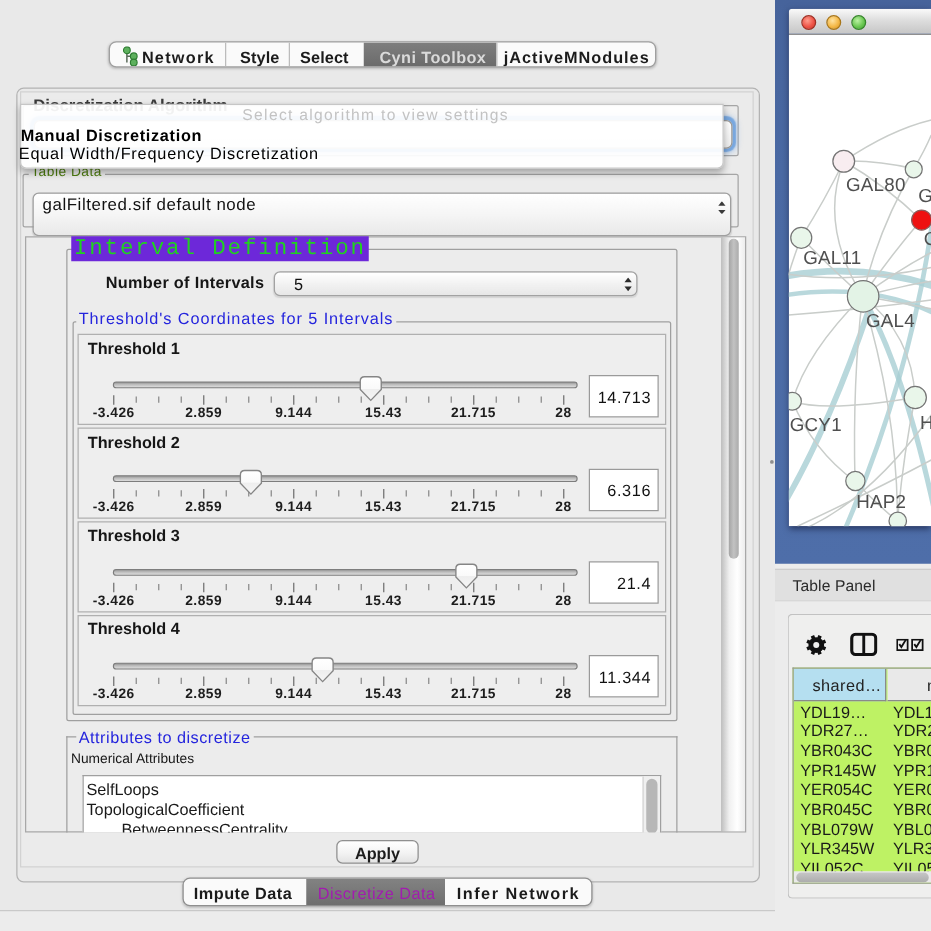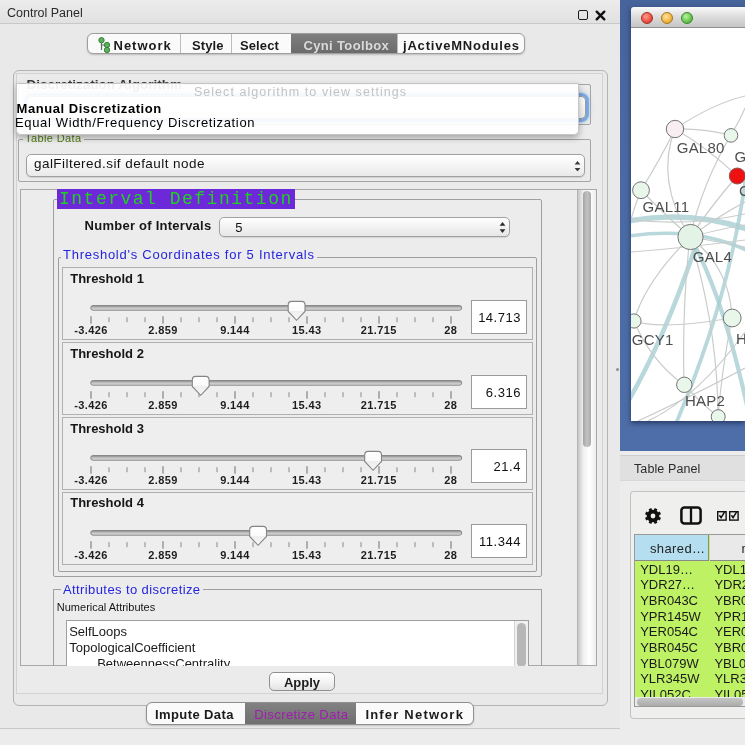--- a/index.html
+++ b/index.html
@@ -4,27 +4,20 @@
 <style>
   * { margin:0; padding:0; box-sizing:border-box; }
   html,body { width:745px; height:745px; overflow:hidden; }
   body { font-family:"Liberation Sans", sans-serif; background:#ececec; position:relative; }
   .abs { position:absolute; }
 </style>
 </head>
 <body>
 
 <div class="abs" style="left:0;top:0;width:620px;height:729px;background:#e9e9e9;border-bottom:1px solid #c9c9c9;">
-  <div class="abs" style="left:0;top:0;width:620px;height:24px;background:linear-gradient(#ececec,#e1e1e1);border-bottom:1px solid #c8c8c8;">
-    <div class="abs" style="left:7px;top:6px;font-size:12.5px;color:#2b2b2b;">Control Panel</div>
-    <div class="abs" style="left:578px;top:10px;width:10px;height:10px;border:1.6px solid #1c1c1c;border-radius:2px;"></div>
-    <svg class="abs" style="left:595px;top:10px;" width="11" height="11" viewBox="0 0 11 11">
-        <path d="M1.7 1.7 L9.3 9.3 M9.3 1.7 L1.7 9.3" stroke="#111" stroke-width="2.4" stroke-linecap="round"></path>
-      </svg>
-  </div>
 
   <div class="abs" style="left:86.5px;top:33px;width:438px;height:21px;background:#fafafa;border:1px solid #9f9f9f;border-radius:6px;box-shadow:0 1px 2px rgba(0,0,0,0.2);overflow:hidden;">
     <div class="abs" style="left:0;top:0;width:93.5px;height:21px;border-right:1px solid #bcbcbc;"></div>
     <div class="abs" style="left:93.5px;top:0;width:51px;height:21px;border-right:1px solid #bcbcbc;"></div>
     <div class="abs" style="left:203.5px;top:0;width:105.5px;height:21px;background:linear-gradient(#7e7e7e,#696969);"></div>
     <div class="abs" style="left:309px;top:0;width:129px;height:21px;border-left:1px solid #bcbcbc;"></div>
     <svg class="abs" style="left:10.5px;top:3px;" width="14" height="16" viewBox="0 0 14 16">
       <path d="M3.5 3.5 L3.5 13 M3.5 8 L8.5 8" stroke="#5a6a5a" stroke-width="1.2" fill="none"></path>
       <circle cx="3.5" cy="3.2" r="2.7" fill="#5db05d" stroke="#2e7d32" stroke-width="0.9"></circle>
       <circle cx="9" cy="8" r="2.7" fill="#5db05d" stroke="#2e7d32" stroke-width="0.9"></circle>
@@ -40,21 +33,21 @@
   <div class="abs" style="left:13px;top:70px;width:595px;height:636px;background:#e9e9e9;border:1px solid #b3b3b3;border-radius:6px;"></div>
 
   <div class="abs" style="left:16px;top:73px;width:587px;height:621px;background:#ebebeb;border:1px solid #d2d2d2;"></div>
 
   <div class="abs" style="left:17.5px;top:83.7px;width:573.5px;height:41.5px;border:1px solid #a5a5a5;border-radius:2px;"></div>
   <div class="abs" style="left:24.5px;top:77px;font-size:13.5px;font-weight:bold;color:#3a3a3a;background:#ebebeb;padding:0 2px;">Discretization Algorithm</div>
   <div class="abs" style="left:27px;top:96px;width:559px;height:23px;background:linear-gradient(#ffffff,#ededed);border:1px solid #9a9a9a;border-radius:5px;box-shadow:0 0 1px 2.5px rgba(100,155,220,0.8), 0 0 4px 4px rgba(120,170,230,0.35);"></div>
 
   <div class="abs" style="left:17.5px;top:138.8px;width:573.5px;height:42.8px;border:1px solid #a5a5a5;border-radius:2px;"></div>
   <div class="abs" style="left:23px;top:131.5px;background:#ebebeb;padding:0 2px;font-size:11px;letter-spacing:0.4px;color:#4d7c0f;text-align:right;">Table Data</div>
-  <div class="abs" style="left:25.5px;top:154.2px;width:559.2px;height:23px;background:linear-gradient(#ffffff,#f4f4f4 55%,#e9e9e9);border:1px solid #9f9f9f;border-radius:5px;box-shadow:0 1px 1px rgba(0,0,0,0.12);">
+  <div class="abs" style="left:25.5px;top:154.2px;width:559.2px;height:35px;background:linear-gradient(#ffffff,#f4f4f4 55%,#e9e9e9);border:1px solid #9f9f9f;border-radius:5px;box-shadow:0 1px 1px rgba(0,0,0,0.12);">
     <div class="abs" style="left:7.5px;top:1px;font-size:13.5px;letter-spacing:0.45px;color:#111;">galFiltered.sif default node</div>
     <svg class="abs" style="left:547.3px;top:5.4px;" width="7" height="10.5" viewBox="0 0 7 10.5">
       <path d="M3.5 0 L6.4 3.6 L0.6 3.6 Z" fill="#3a3a3a"></path>
       <path d="M3.5 10.5 L6.4 6.9 L0.6 6.9 Z" fill="#3a3a3a"></path>
     </svg>
   </div>
 
   <div class="abs" style="left:19.5px;top:188.5px;width:577px;height:477px;background:#ececec;border:1px solid #a8a8a8;">
     <div class="abs" style="right:0;top:0;width:19px;height:475px;background:linear-gradient(to right,#c6c6c6,#f0f0f0 30%,#ffffff 65%,#ededed);border-left:1px solid #b3b3b3;"></div>
     <div class="abs" style="right:4.5px;top:1px;width:8.5px;height:256px;background:linear-gradient(to right,#a4a4a4,#c2c2c2 50%,#ababab);border-radius:4.5px;"></div>

